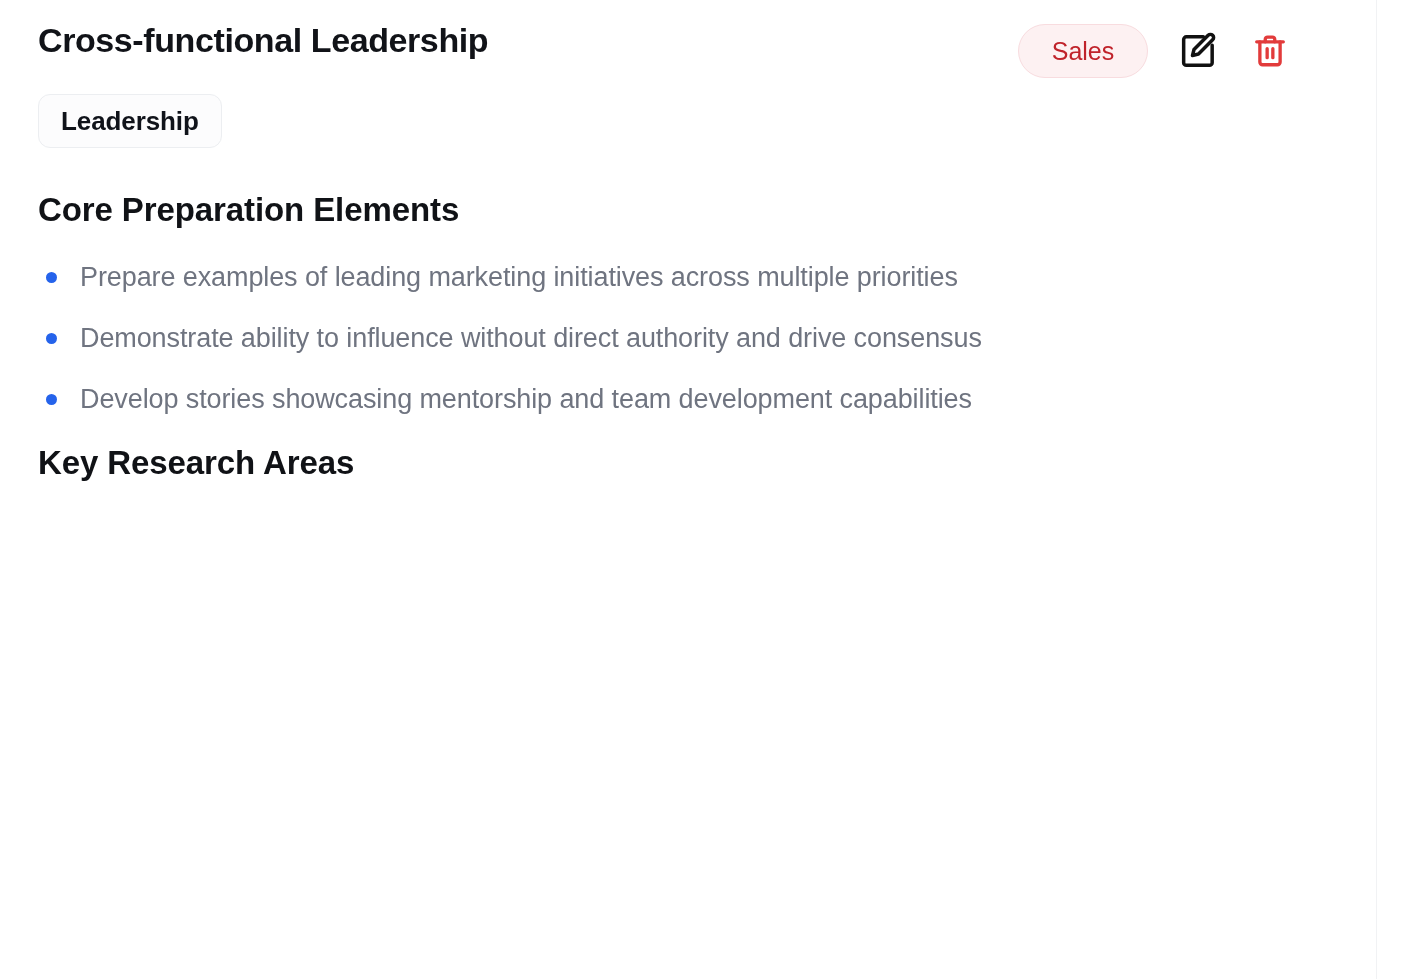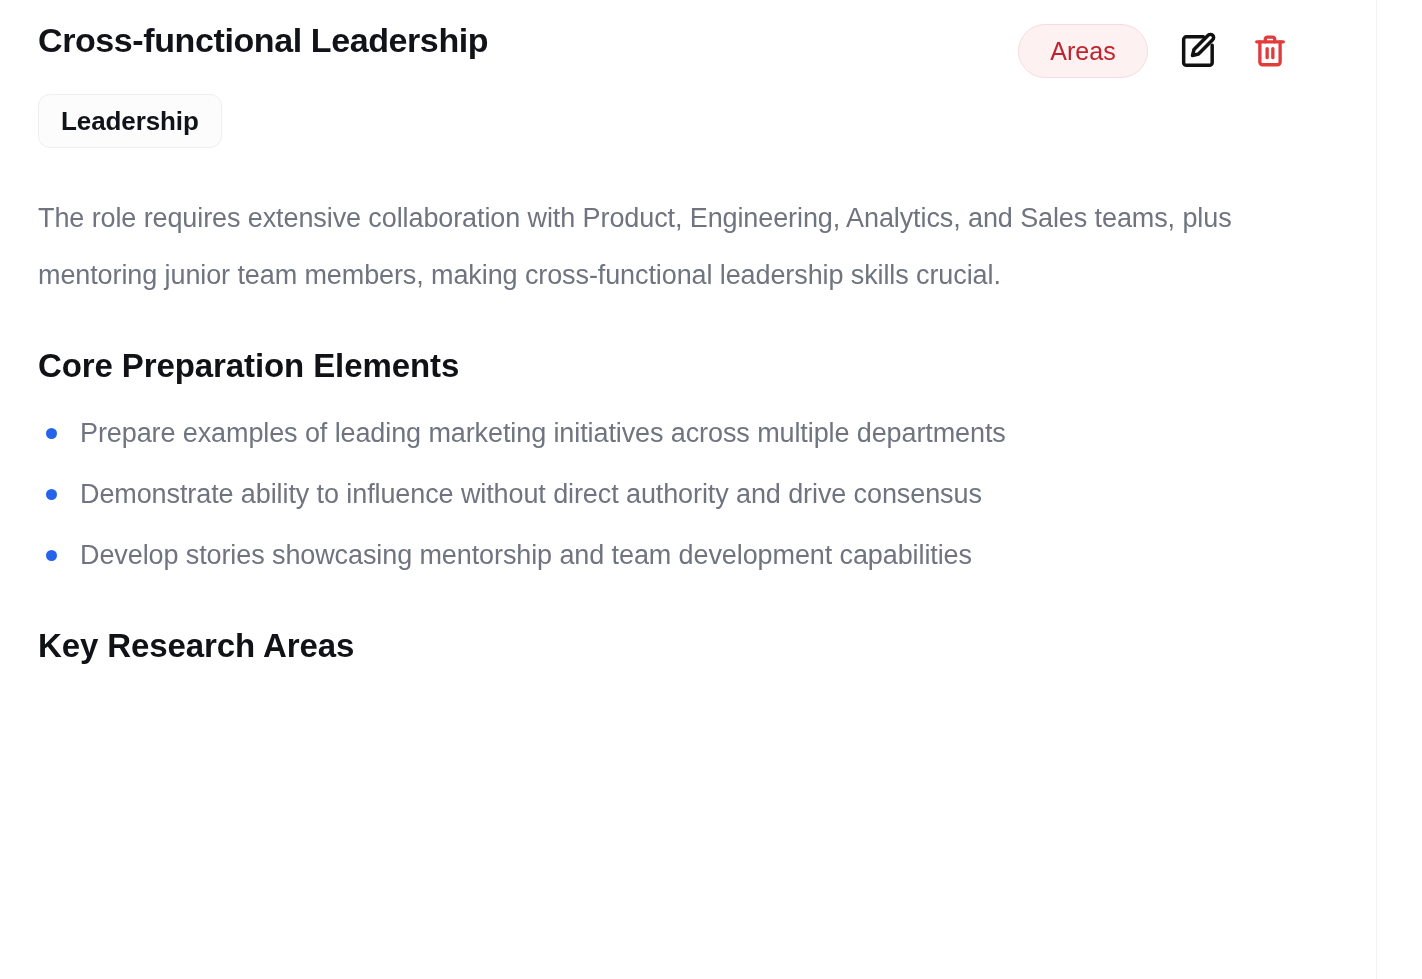--- a/index.html
+++ b/index.html
@@ -170,39 +170,39 @@
     position: absolute;
     left: 8px;
     top: 20px;
     width: 11px;
     height: 11px;
     border-radius: 50%;
     background: #2563eb;
   }
 
   .section-heading--bottom {
-    margin-top: 46px;
+    margin-top: 19px;
   }
 </style>
 </head>
 <body>
 
 <div class="app-root">
 
   <div class="detail-pane">
 
     <div class="detail-header">
 
       <div class="title-block">
         <h1 class="detail-title">Cross-functional Leadership</h1>
       </div>
 
       <div class="header-actions">
 
-        <span class="priority-badge">Areas</span>
+        <span class="priority-badge">Sales</span>
 
         <button class="icon-button">
           <span>
             <svg width="40" height="40" viewBox="0 0 24 24" fill="none" stroke="#111111" stroke-width="2.1" stroke-linecap="round" stroke-linejoin="round">
               <path d="M20.5 8.6V19a1.6 1.6 0 0 1-1.6 1.6H5A1.6 1.6 0 0 1 3.4 19V5.1A1.6 1.6 0 0 1 5 3.5h10.2"></path>
               <path d="M18.1 2.6a1.9 1.9 0 0 1 2.7 2.7L12.3 13.8l-3.6.9.9-3.6z"></path>
             </svg>
           </span>
         </button>
 
@@ -218,28 +218,27 @@
           </span>
         </button>
 
       </div>
     </div>
 
     <div class="tag-row">
       <span class="tag-chip">Leadership</span>
     </div>
 
-    <p class="summary-text">The role requires extensive collaboration with Product, Engineering, Analytics, and Sales teams, plus mentoring junior team members, making cross-functional leadership skills crucial.</p>
 
     <h2 class="section-heading">Core Preparation Elements</h2>
 
     <ul class="bullet-list">
       <li class="bullet-item">
         <span class="bullet-dot"></span>
-        <span>Prepare examples of leading marketing initiatives across multiple departments</span>
+        <span>Prepare examples of leading marketing initiatives across multiple priorities</span>
       </li>
       <li class="bullet-item">
         <span class="bullet-dot"></span>
         <span>Demonstrate ability to influence without direct authority and drive consensus</span>
       </li>
       <li class="bullet-item">
         <span class="bullet-dot"></span>
         <span>Develop stories showcasing mentorship and team development capabilities</span>
       </li>
     </ul>

